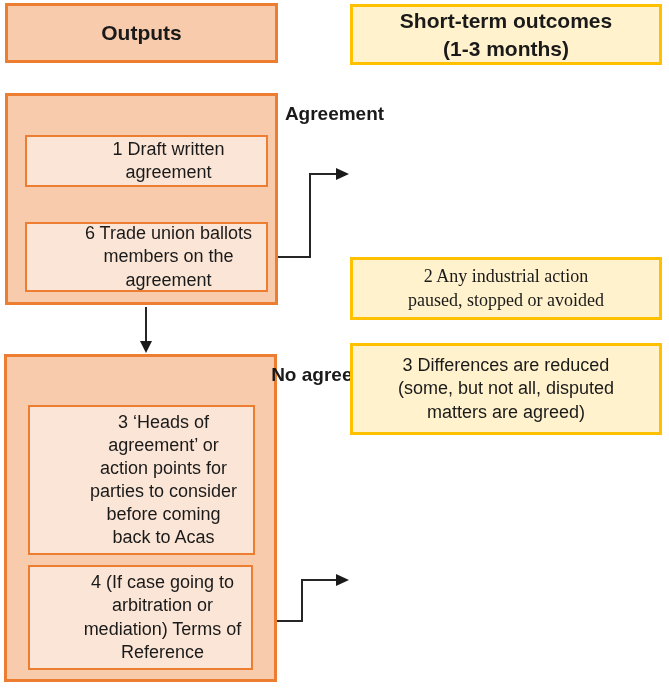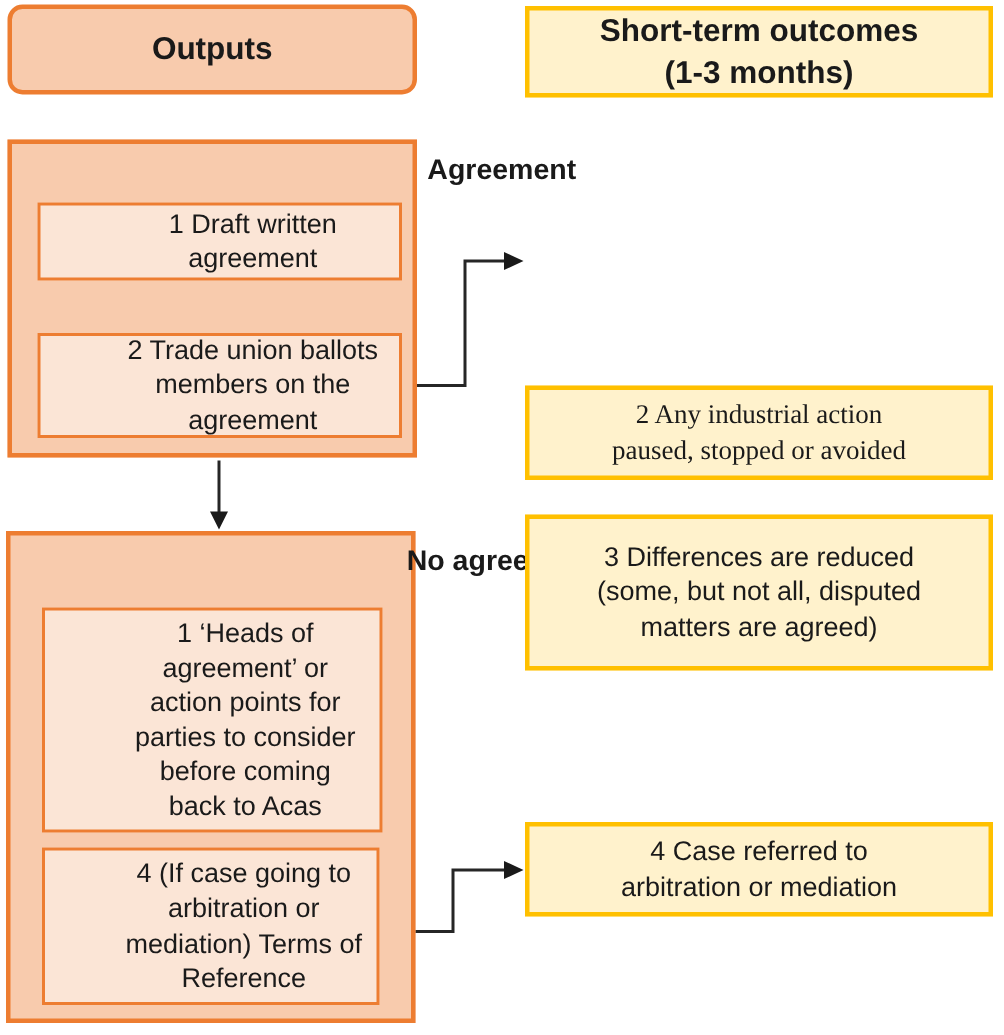--- a/index.html
+++ b/index.html
@@ -67,33 +67,33 @@
     font-size: 21px;
     line-height: 1.3;
   }
   .box-gold {
     background: #FFF2CC;
     border: 3px solid #FFC000;
     font-size: 18px;
     line-height: 1.3;
   }
   
-  .pos-hdr-outputs   { left: 5px;   top: 3px;   width: 273px; height: 60px; border-radius: 10px; }
+  .pos-hdr-outputs   { left: 5px;   top: 3px;   width: 273px; height: 60px; }
   .pos-hdr-outcomes  { left: 350px; top: 4px;   width: 312px; height: 61px; }
   .pos-grp-agreement { left: 5px;   top: 93px;  width: 273px; height: 212px; }
   .pos-grp-noagree   { left: 4px;   top: 354px; width: 273px; height: 328px; }
   .pos-title-agreement { top: 103px; }
   .pos-title-noagree   { top: 364px; }
   .pos-box-1 { left: 25px; top: 135px; width: 243px; height: 52px; }
   .pos-box-2 { left: 25px; top: 222px; width: 243px; height: 70px; }
   .pos-box-3 { left: 28px; top: 405px; width: 227px; height: 150px; }
   .pos-box-4 { left: 28px; top: 565px; width: 225px; height: 105px; }
   .pos-out-1 { left: 350px; top: 108px; width: 312px; height: 134px; }
   .pos-out-2 { left: 350px; top: 257px; width: 312px; height: 63px; font-family: Liberation Serif, serif; }
-  .pos-out-3 { left: 350px; top: 343px; width: 312px; height: 104px; }
+  .pos-out-3 { left: 350px; top: 343px; width: 312px; height: 92px; }
   .pos-out-4 { left: 350px; top: 548px; width: 312px; height: 63px; }
 </style>
 </head>
 <body>
 
 <div class="canvas">
 
   <svg class="connectors" width="669" height="690" viewBox="0 0 669 690">
     <g>
       <line x1="146" y1="189" x2="146" y2="213" stroke="#262626" stroke-width="2"></line>
@@ -121,29 +121,29 @@
 (1-3 months)</span>
   </div>
 
   <div class="node grp-orange pos-grp-agreement"></div>
   <div class="grp-title pos-title-agreement">Agreement</div>
   <div class="node box-orange pos-box-1">
     <span>1 Draft written
 agreement</span>
   </div>
   <div class="node box-orange pos-box-2">
-    <span>2 Trade union ballots
+    <span>6 Trade union ballots
 members on the
 agreement</span>
   </div>
 
   <div class="node grp-orange pos-grp-noagree"></div>
   <div class="grp-title pos-title-noagree">No agreement</div>
   <div class="node box-orange pos-box-3">
-    <span>1 ‘Heads of
+    <span>3 ‘Heads of
 agreement’ or
 action points for
 parties to consider
 before coming
 back to Acas</span>
   </div>
   <div class="node box-orange pos-box-4">
     <span>4 (If case going to
 arbitration or
 mediation) Terms of
@@ -152,18 +152,14 @@
 
   <div class="node box-gold pos-out-2">
     <span>2 Any industrial action
 paused, stopped or avoided</span>
   </div>
   <div class="node box-gold pos-out-3">
     <span>3 Differences are reduced
 (some, but not all, disputed
 matters are agreed)</span>
   </div>
-  <div class="node box-gold pos-out-4">
-    <span>4 Case referred to
-arbitration or mediation</span>
-  </div>
 
 </div>
 
 </body></html>

